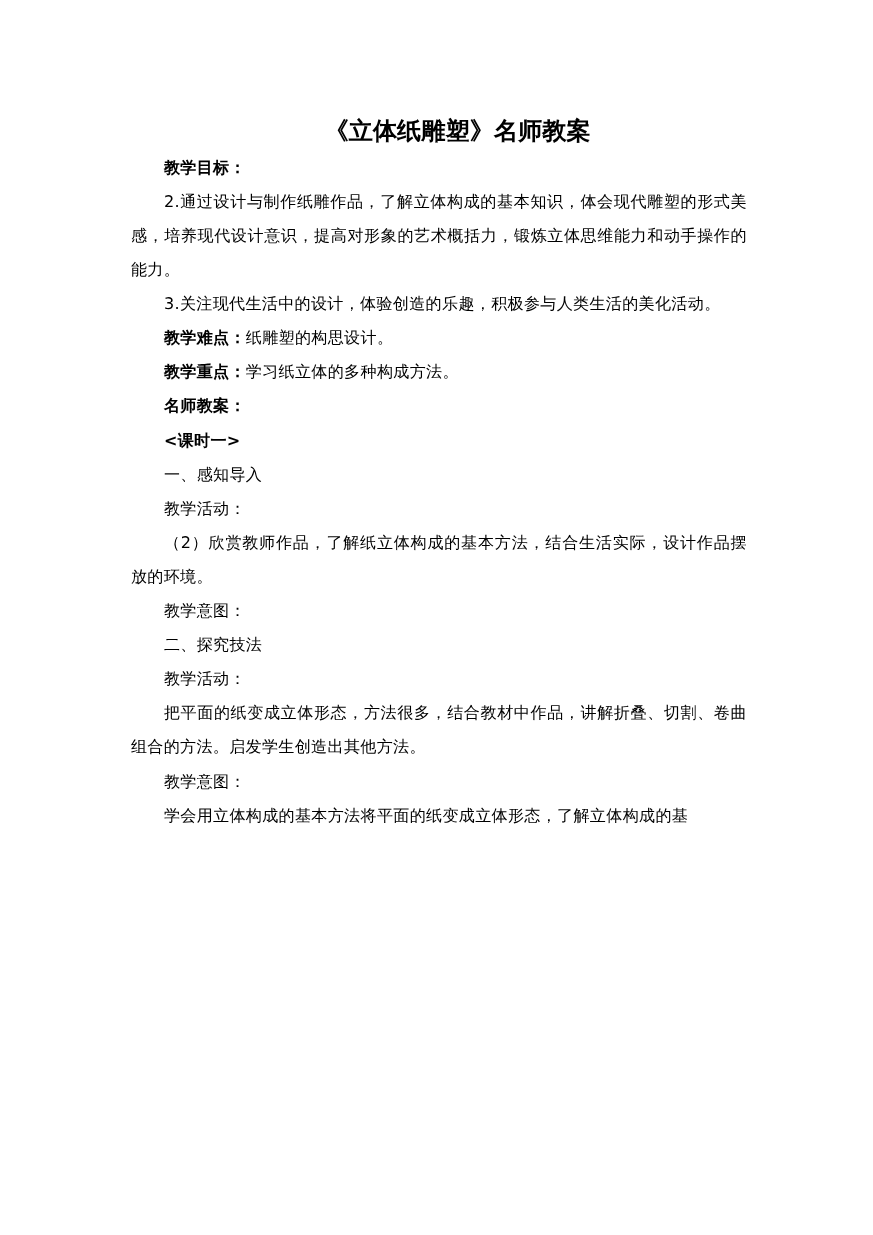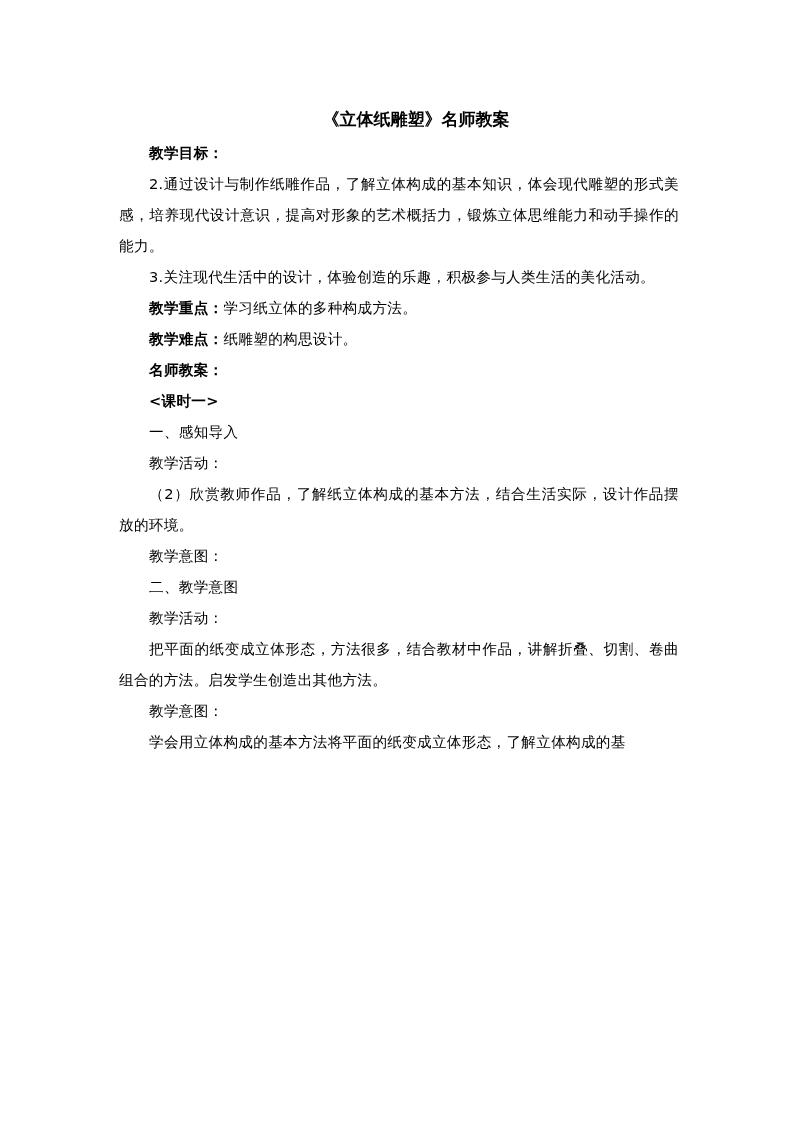--- a/index.html
+++ b/index.html
@@ -3,41 +3,41 @@
   <meta charset="utf-8">
   <style>
     html, body { margin: 0; padding: 0; background: #ffffff; }
     body { width: 794px; height: 1123px; position: relative; overflow: hidden; }
     .page {
       position: absolute; left: 119px; top: 104px; width: 560px;
       font-family: "DejaVu Sans", sans-serif;
       font-size: 14.6px; color: #000; line-height: 31px;
     }
     .title {
-      text-align: center; font-weight: bold; font-size: 17px;
+      text-align: center; font-weight: bold; font-size: 22px;
       height: 31px; line-height: 31px; margin-left: 34px; margin-bottom: 2px;
     }
     p { margin: 0; text-indent: 30px; text-align: justify; letter-spacing: 0.3px; }
     .b { font-weight: bold; }
   </style>
 </head>
 <body>
 
 <div class="page">
   <div class="title">《立体纸雕塑》名师教案</div>
 
   <p><span class="b">教学目标：</span></p>
   <p>2.通过设计与制作纸雕作品，了解立体构成的基本知识，体会现代雕塑的形式美感，培养现代设计意识，提高对形象的艺术概括力，锻炼立体思维能力和动手操作的能力。</p>
   <p>3.关注现代生活中的设计，体验创造的乐趣，积极参与人类生活的美化活动。</p>
+  <p><span class="b">教学难点：</span><span>纸雕塑的构思设计。</span></p>
   <p><span class="b">教学重点：</span><span>学习纸立体的多种构成方法。</span></p>
-  <p><span class="b">教学难点：</span><span>纸雕塑的构思设计。</span></p>
   <p><span class="b">名师教案：</span></p>
   <p><span class="b">&lt;课时一&gt;</span></p>
   <p>一、感知导入</p>
   <p>教学活动：</p>
   <p>（2）欣赏教师作品，了解纸立体构成的基本方法，结合生活实际，设计作品摆放的环境。</p>
   <p>教学意图：</p>
-  <p>二、教学意图</p>
+  <p>二、探究技法</p>
   <p>教学活动：</p>
   <p>把平面的纸变成立体形态，方法很多，结合教材中作品，讲解折叠、切割、卷曲组合的方法。启发学生创造出其他方法。</p>
   <p>教学意图：</p>
   <p>学会用立体构成的基本方法将平面的纸变成立体形态，了解立体构成的基</p>
 </div>
 
 </body></html>

